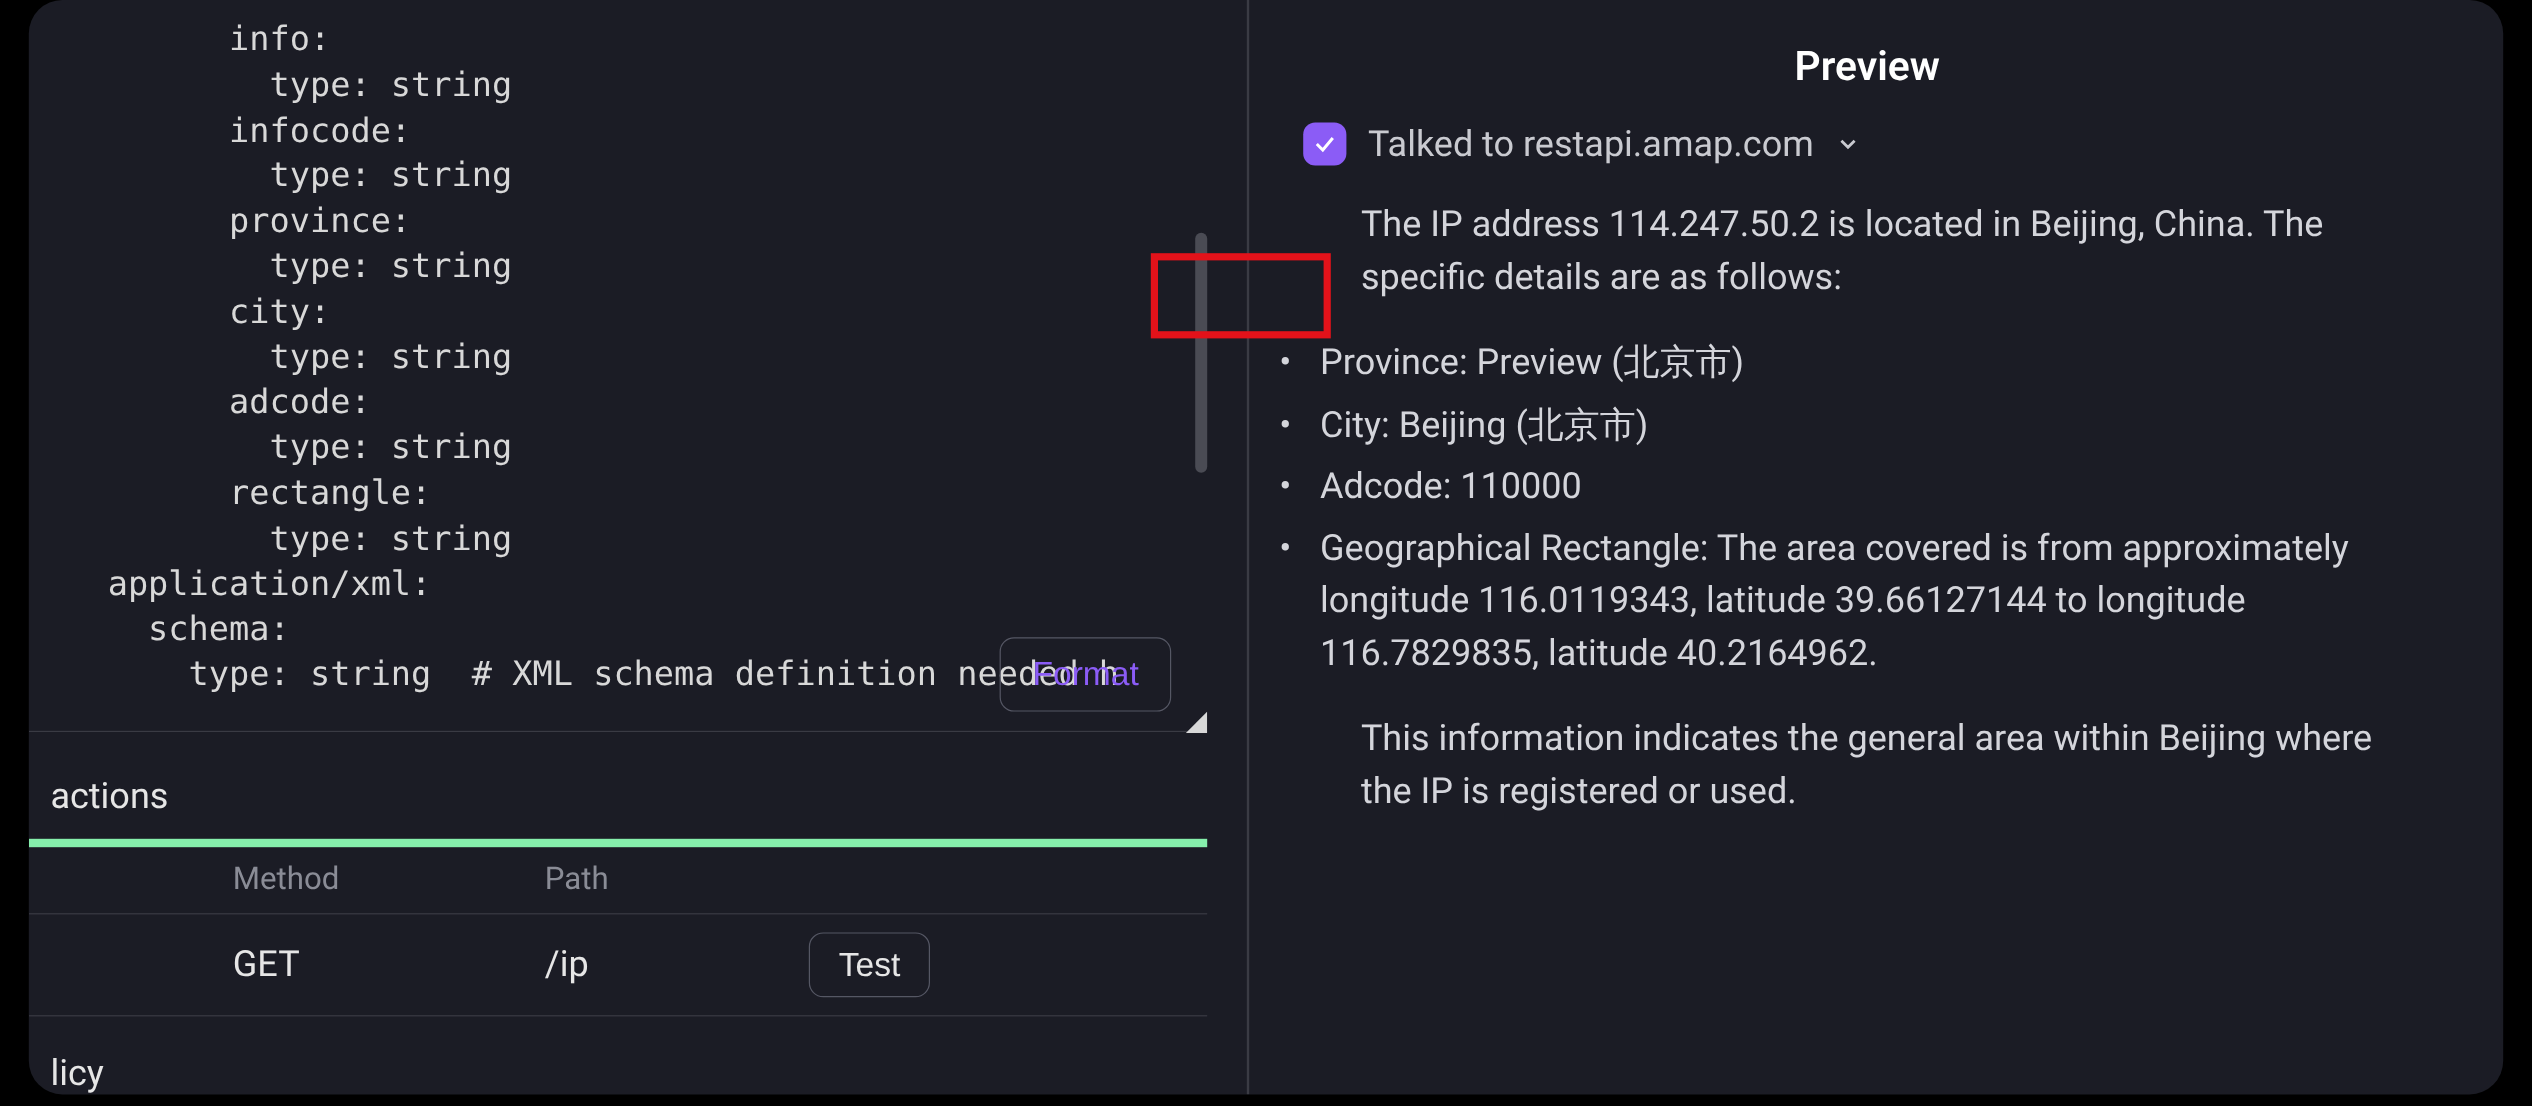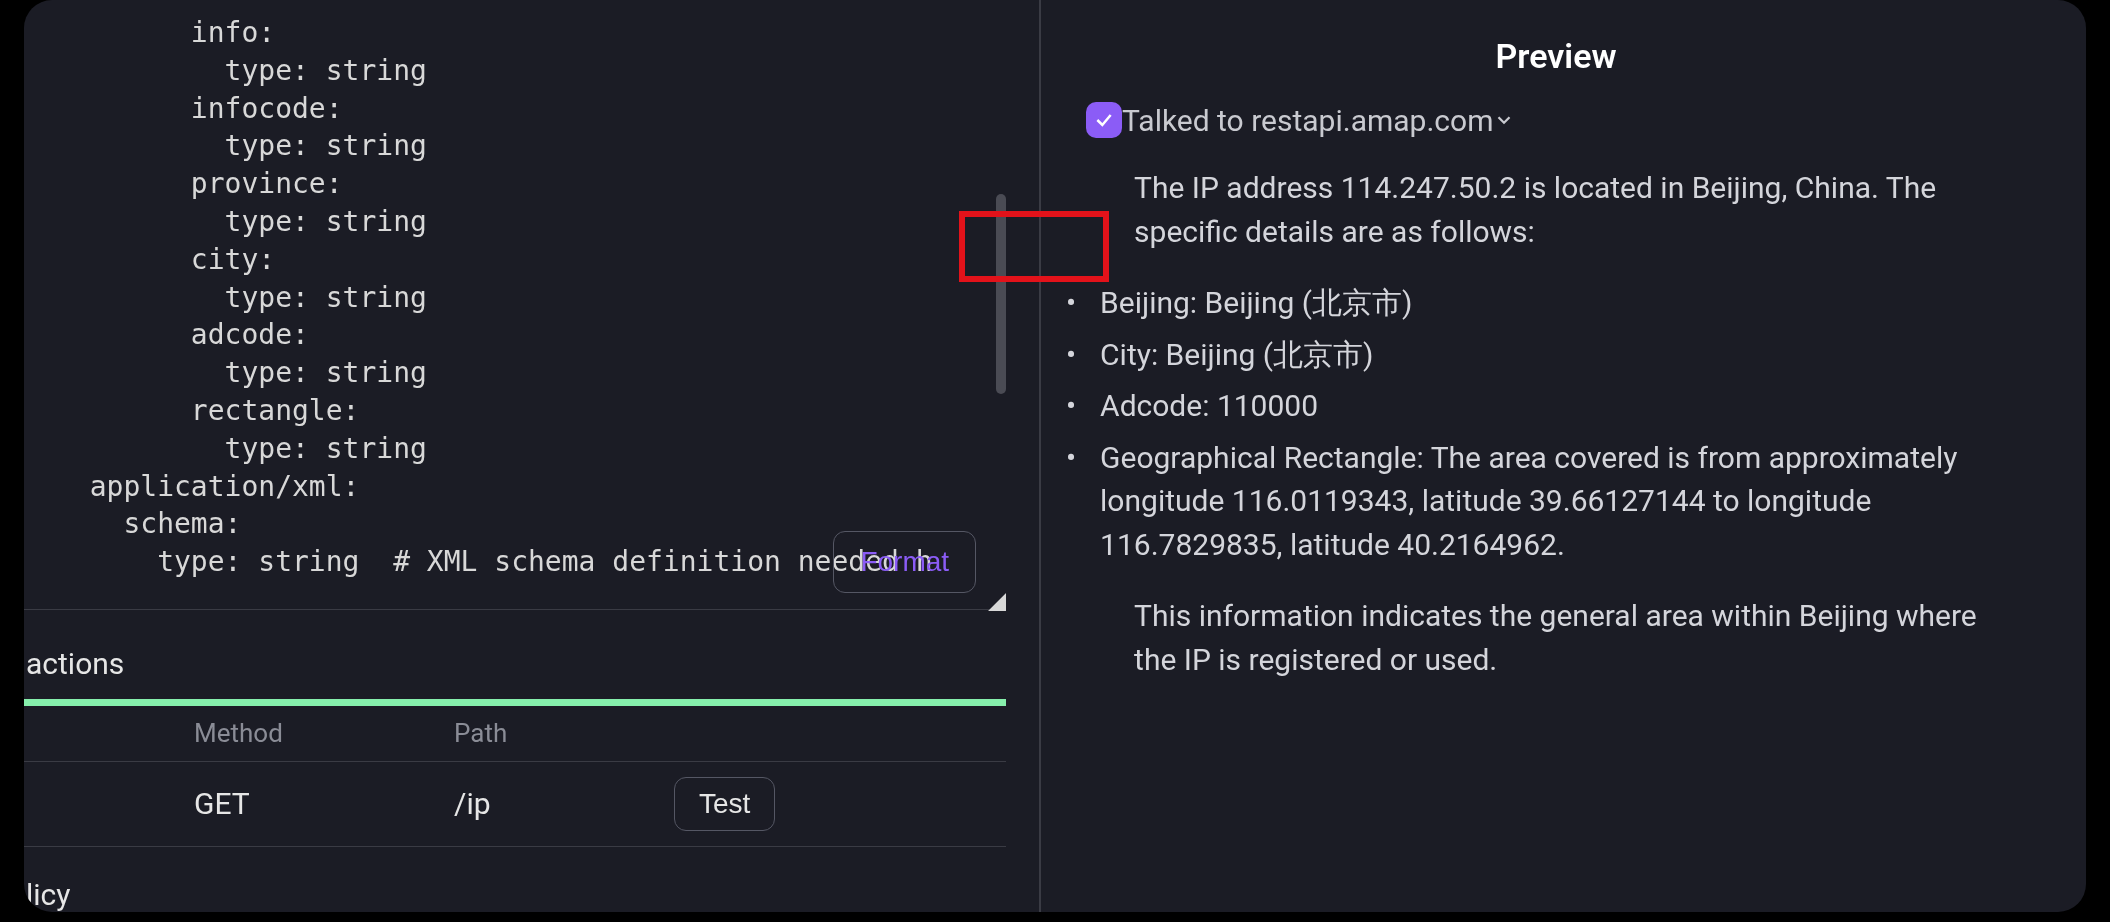--- a/index.html
+++ b/index.html
@@ -96,21 +96,21 @@
     border-radius: 12px;
     cursor: pointer;
   }
   .sections {
     padding: 36px 18px 10px 0;
   }
   .section-label {
     font-size: 30px;
     color: #e6e6e6;
     padding-left: 0;
-    margin-left: 2px;
+    margin-left: 18px;
     margin-bottom: 18px;
     overflow: hidden;
     white-space: nowrap;
   }
   .actions-table {
     border-top: 7px solid #86efac;
     border-bottom: 1px solid #3a3b44;
   }
   .actions-head, .actions-row {
     display: grid;
@@ -142,20 +142,21 @@
   .preview-title {
     font-size: 34px;
     font-weight: 600;
     color: #fff;
     text-align: center;
     margin-bottom: 26px;
   }
   .talked-row {
     display: flex;
     align-items: center;
+    gap: 18px;
     font-size: 30px;
     color: #c9cad0;
     margin-bottom: 28px;
     padding-left: 0;
   }
   .check-badge {
     width: 36px;
     height: 36px;
     border-radius: 10px;
     background: #8b5cf6;
@@ -261,21 +262,21 @@
         <span class="chev">
           <svg viewBox="0 0 24 24">
               <polyline points="6 9 12 15 18 9"></polyline>
             </svg>
         </span>
       </div>
 
       <div class="body-text para">The IP address 114.247.50.2 is located in Beijing, China. The specific details are as follows:</div>
 
       <ul class="detail-list body-text">
-        <li>Beijing: Beijing (北京市)</li>
+        <li>Province: Preview (北京市)</li>
         <li>City: Beijing (北京市)</li>
         <li>Adcode: 110000</li>
         <li>Geographical Rectangle: The area covered is from approximately longitude 116.0119343, latitude 39.66127144 to longitude 116.7829835, latitude 40.2164962.</li>
       </ul>
 
       <div class="body-text para">This information indicates the general area within Beijing where the IP is registered or used.</div>
     </div>
   </div>
 
 </div>

